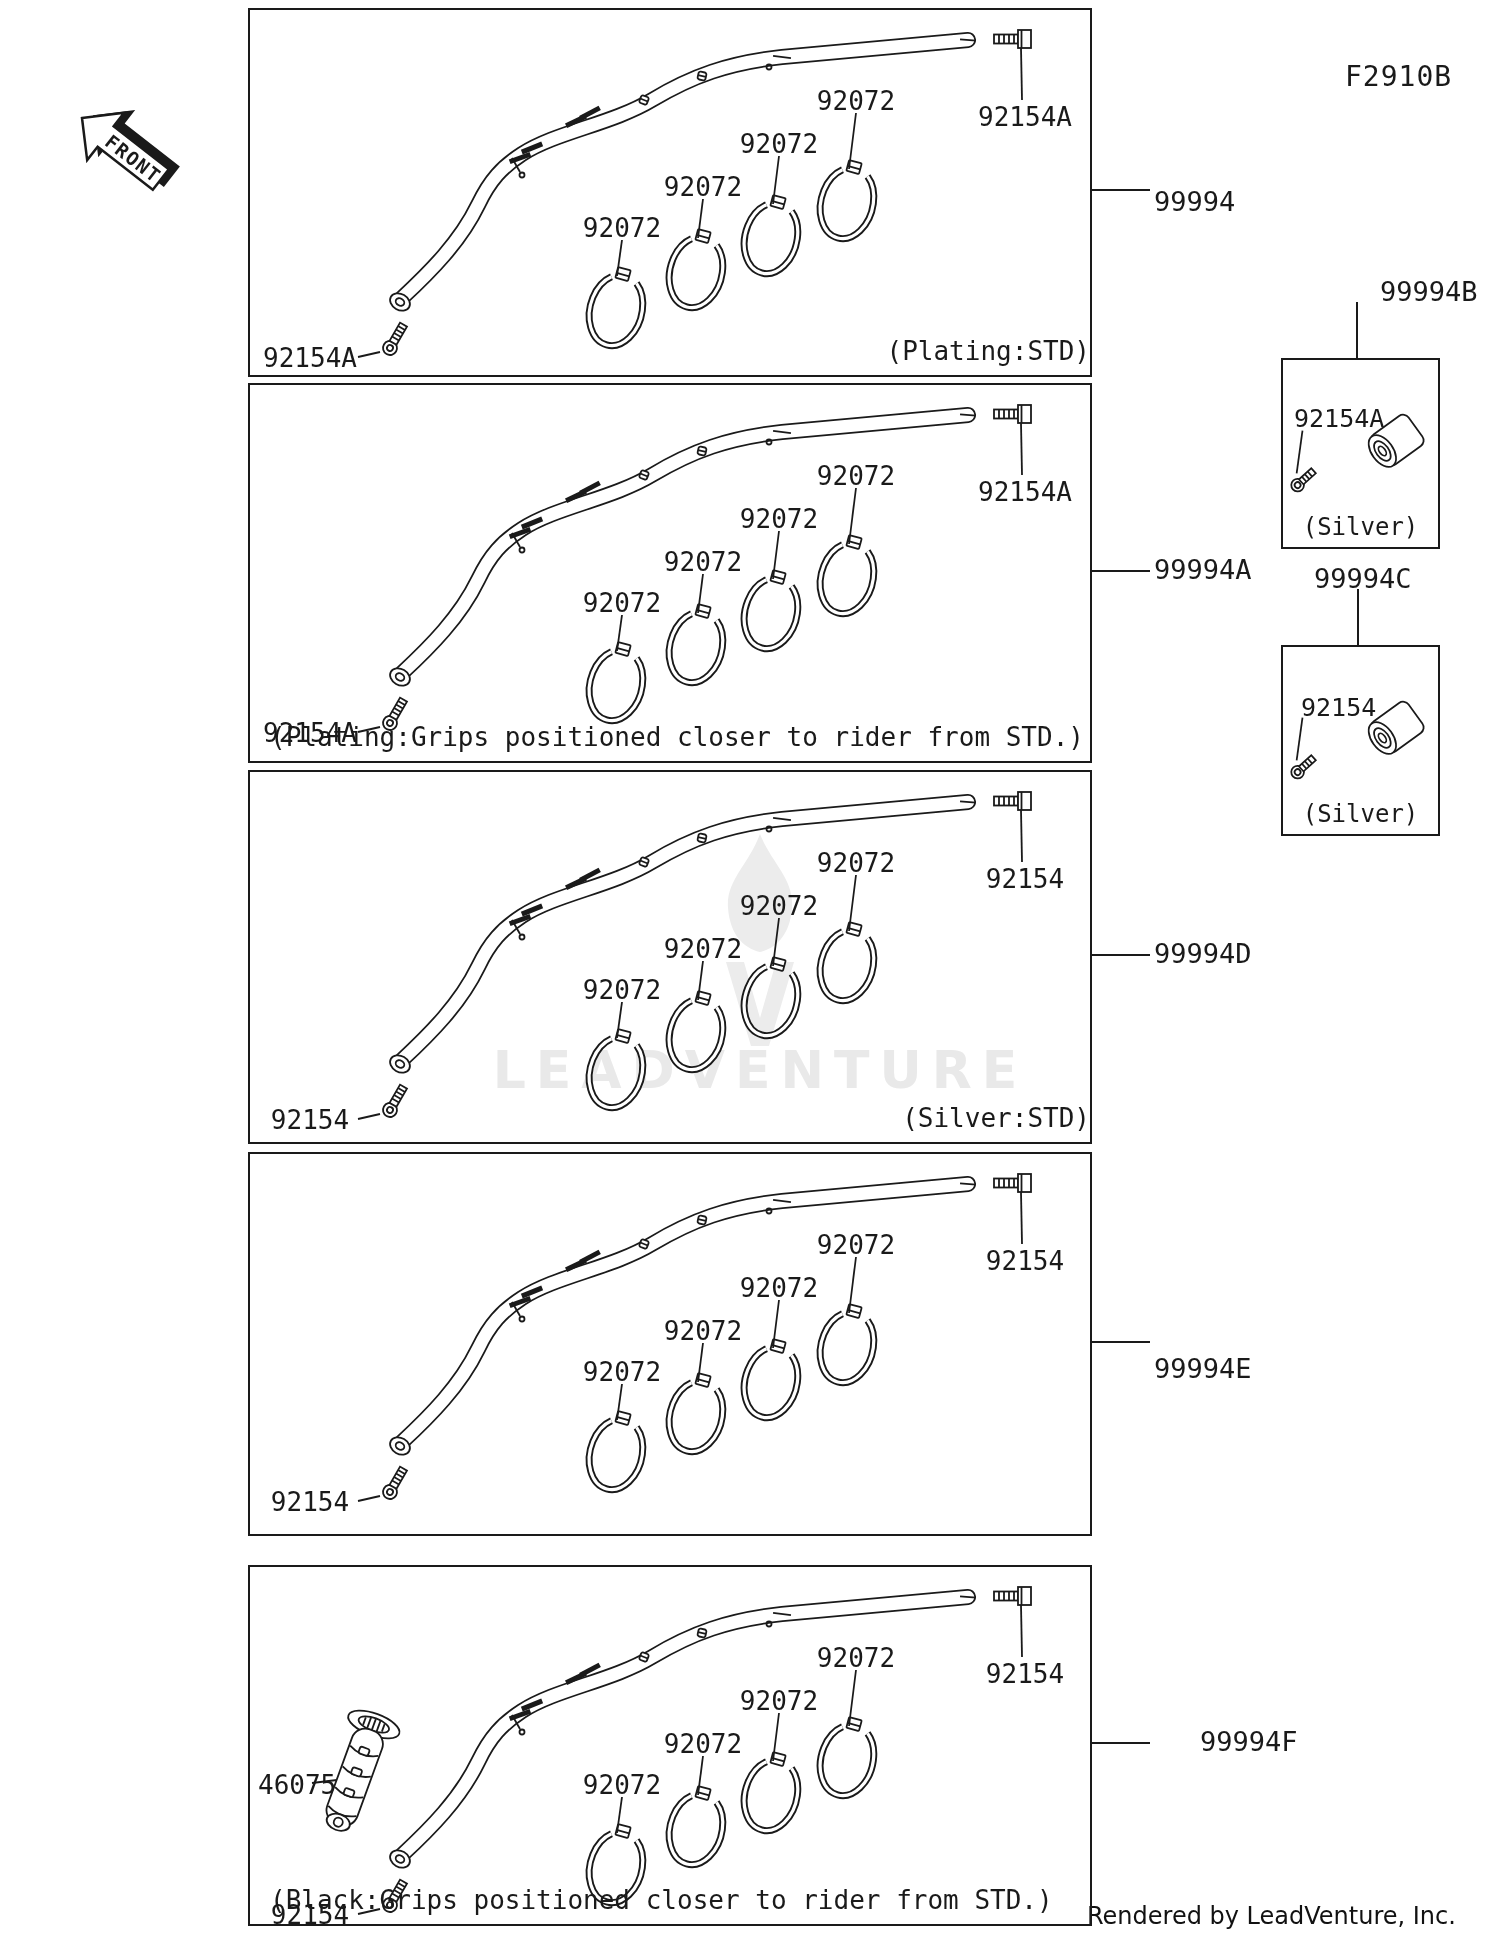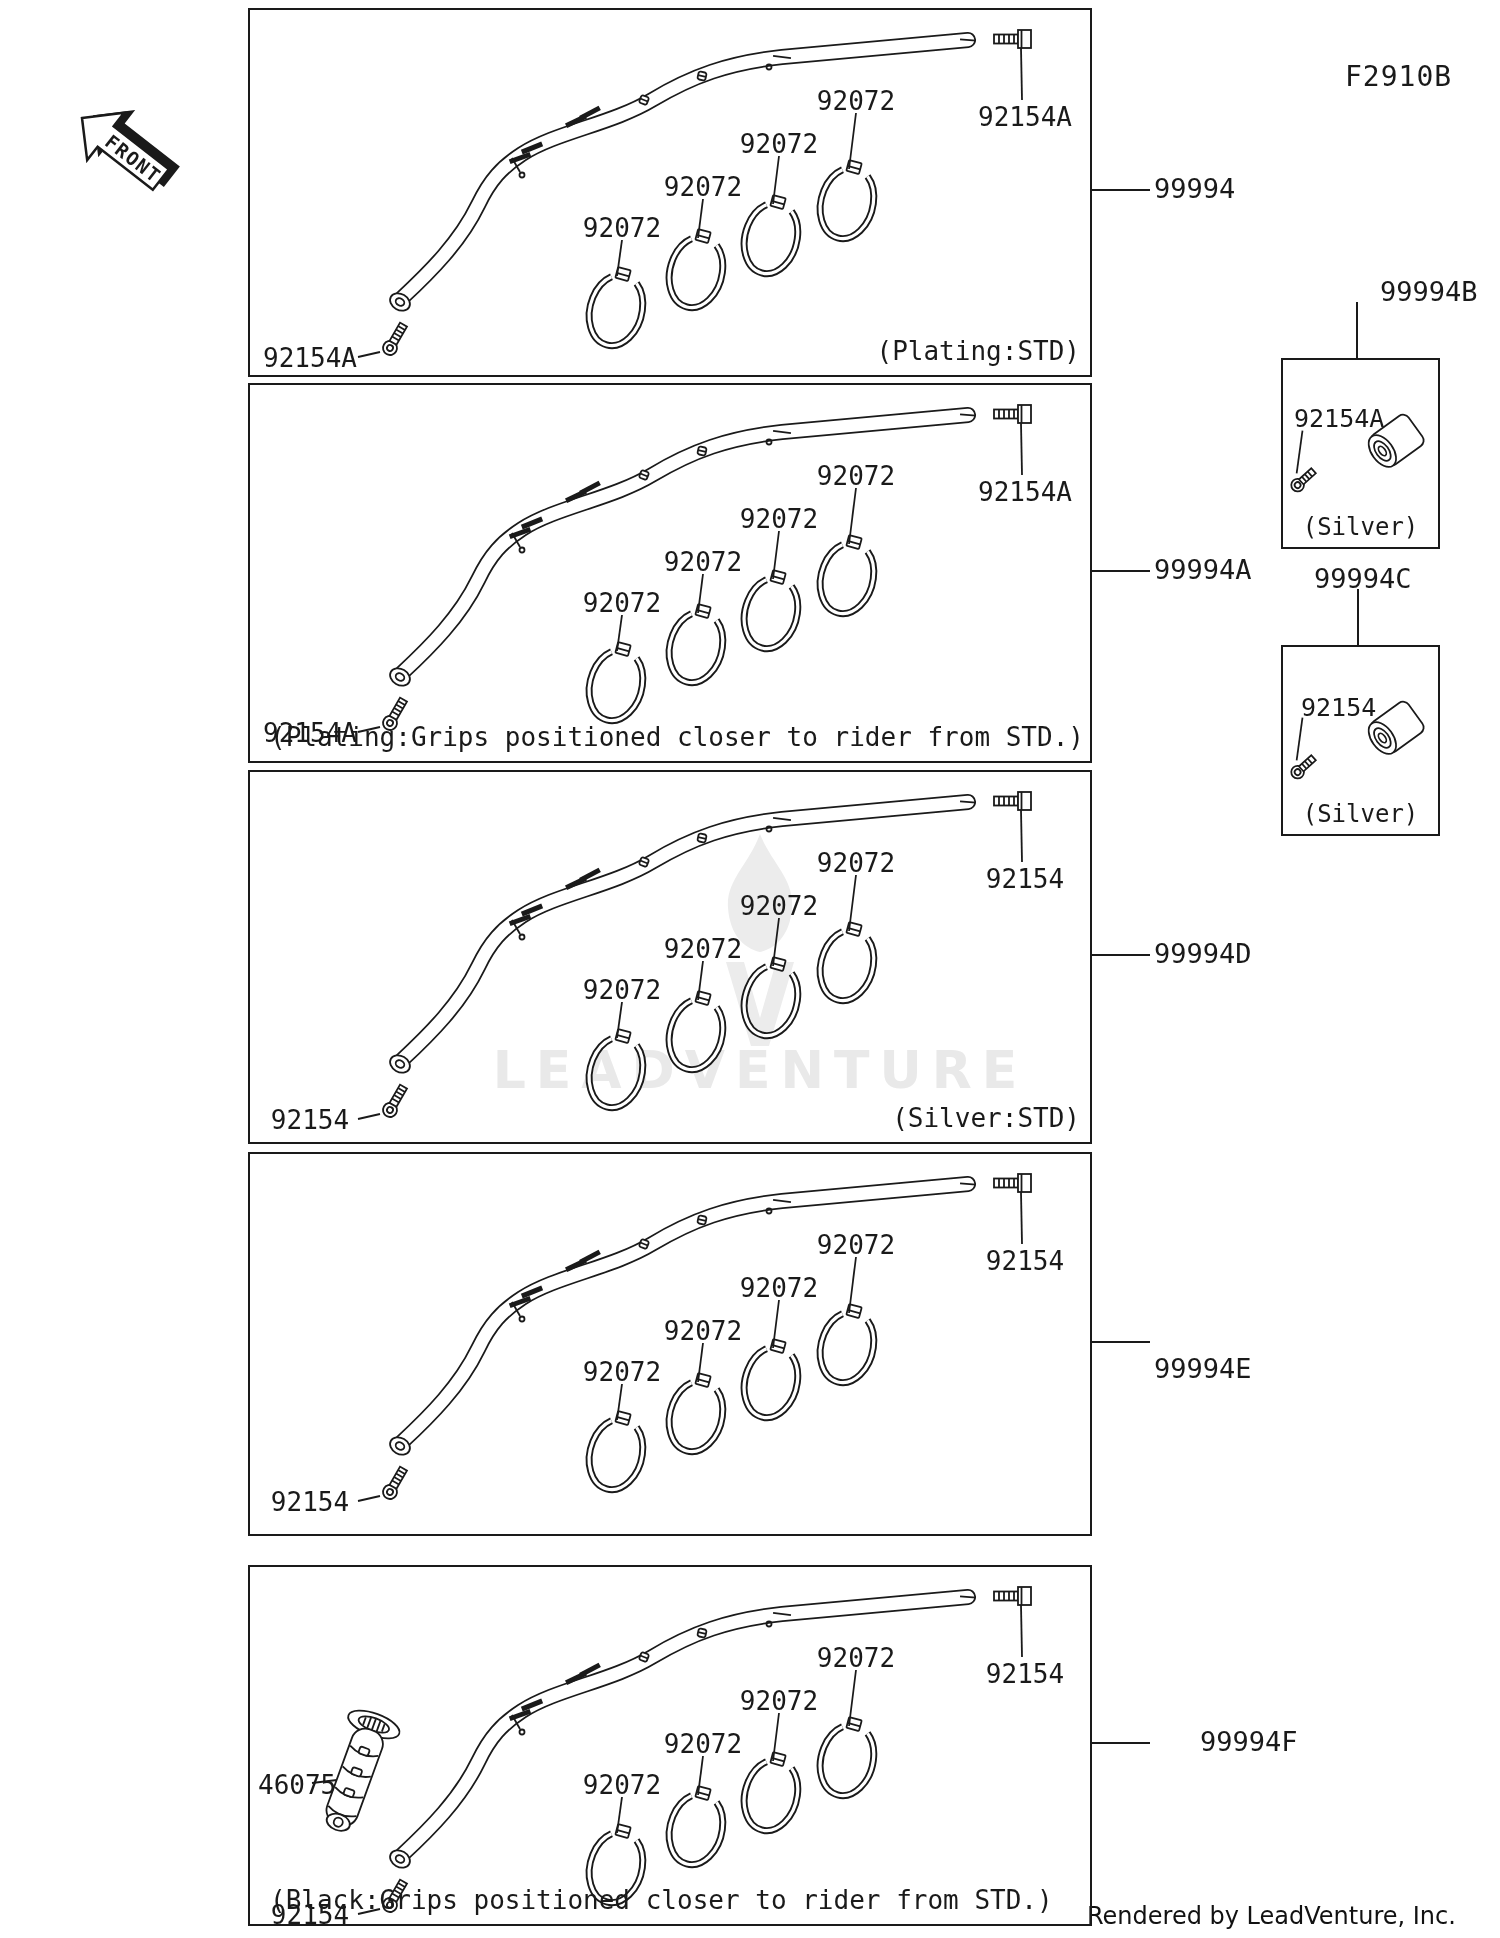--- a/index.html
+++ b/index.html
@@ -8,21 +8,21 @@
   
   .panel{position:absolute;left:248px;width:840px;border:2px solid #1a1a1a;background:transparent;z-index:2;}
   .art{position:absolute;left:0;top:0;pointer-events:none;}
   .plabel{position:absolute;font-size:26px;letter-spacing:0px;white-space:nowrap;color:#1a1a1a;}
   .ctr{transform:translateX(-50%);}
   .l1{left:372px;top:203px;} .l2{left:453px;top:162px;} .l3{left:529px;top:119px;} .l4{left:606px;top:76px;}
   .top-bolt{left:775px;top:92px;}
   .bot-bolt{left:60px;top:333px;}
   .grip-lbl{left:8px;top:203px;}
   .caption{position:absolute;bottom:9px;font-size:26px;white-space:nowrap;color:#1a1a1a;}
-  .cap-right{right:10px;} .cap-left{left:20px;}
+  .cap-right{right:0;} .cap-left{left:20px;}
   
   .callout-line{position:absolute;left:1092px;width:58px;border-top:2px solid #1a1a1a;z-index:3;}
   .callout-label{position:absolute;left:1154px;font-size:27px;white-space:nowrap;z-index:3;}
   .sb-callout{position:absolute;font-size:27px;white-space:nowrap;z-index:3;}
   .sb-leader{position:absolute;width:0;border-left:2px solid #1a1a1a;z-index:3;}
   .side-box{position:absolute;left:1281px;width:155px;height:187px;border:2px solid #1a1a1a;z-index:2;}
   .sb-part{position:absolute;font-size:25px;white-space:nowrap;}
   .sb-caption{position:absolute;bottom:6px;left:0;width:100%;text-align:center;font-size:24px;white-space:nowrap;}
   
   .figure-code{position:absolute;left:1345px;top:60px;font-size:28px;letter-spacing:1px;}
@@ -206,21 +206,21 @@
       </svg>
     <span class="plabel ctr top-bolt">92154A</span>
     <span class="plabel ctr l1">92072</span>
     <span class="plabel ctr l2">92072</span>
     <span class="plabel ctr l3">92072</span>
     <span class="plabel ctr l4">92072</span>
     <span class="plabel ctr bot-bolt">92154A</span>
     <div class="caption cap-right">(Plating:STD)</div>
   </div>
   <div class="callout-line" style="top:189px;"></div>
-  <span class="callout-label" style="top:173px;text-align:center;">99994</span>
+  <span class="callout-label" style="top:186px;text-align:center;">99994</span>
 
   <div class="panel" style="top:383px;height:376px;">
     <svg class="art" width="840" height="360" viewBox="0 0 840 360">
         <use href="#panel-art"></use>
       </svg>
     <span class="plabel ctr top-bolt">92154A</span>
     <span class="plabel ctr l1">92072</span>
     <span class="plabel ctr l2">92072</span>
     <span class="plabel ctr l3">92072</span>
     <span class="plabel ctr l4">92072</span>

